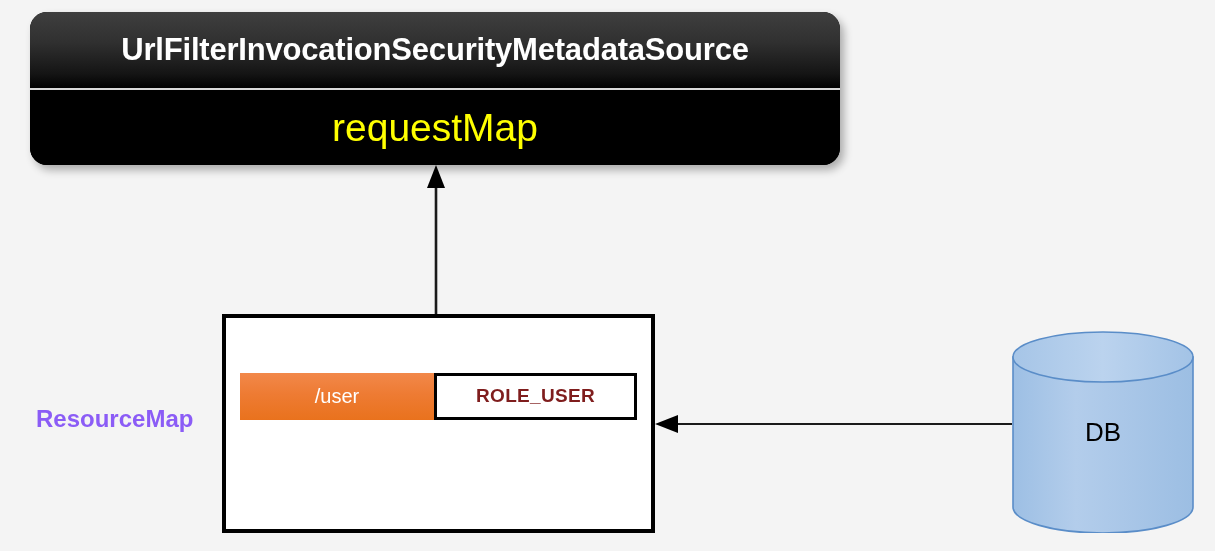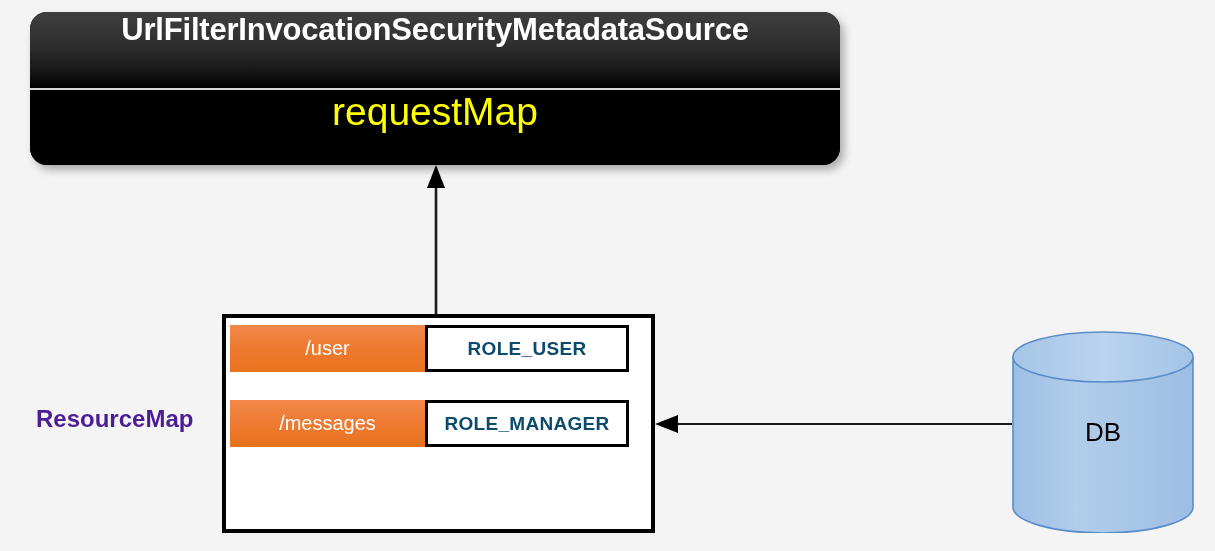--- a/index.html
+++ b/index.html
@@ -28,20 +28,21 @@
     overflow: hidden;
   }
   .class-box-header {
     position: absolute;
     left: 0;
     top: 0;
     width: 100%;
     height: 76px;
     background: linear-gradient(to bottom, #3f3f3f 0%, #303030 40%, #141414 82%, #000000 100%);
     display: flex;
+    align-items: center;
     justify-content: center;
   }
   .class-box-title {
     color: #ffffff;
     font-size: 31px;
     font-weight: bold;
     letter-spacing: -0.2px;
     white-space: nowrap;
   }
   .class-box-divider {
@@ -53,21 +54,21 @@
     background: #d8d8d8;
   }
   .class-box-body {
     position: absolute;
     left: 0;
     top: 78px;
     width: 100%;
     height: 75px;
     background: #000000;
     display: flex;
-    align-items: flex-start;
+    align-items: center;
     justify-content: center;
     text-decoration: underline;
   }
   .class-box-field {
     color: #ffff00;
     font-size: 39px;
     font-weight: normal;
     white-space: nowrap;
   }
 
@@ -81,21 +82,21 @@
     pointer-events: none;
   }
 
   
   .resourcemap-label {
     position: absolute;
     left: 36px;
     top: 405px;
     font-size: 24px;
     font-weight: bold;
-    color: #4c1d95;
+    color: #8b5cf6;
     white-space: nowrap;
   }
 
   
   .resource-box {
     position: absolute;
     left: 222px;
     top: 314px;
     width: 433px;
     height: 219px;
@@ -105,22 +106,22 @@
   }
   .resource-rows {
     position: absolute;
     left: 0;
     top: 0;
     width: 100%;
     height: 100%;
     display: flex;
     flex-direction: column;
     justify-content: center;
-    gap: 28px;
-    padding: 0 4px;
+    gap: 8px;
+    padding: 0 14px;
     box-sizing: border-box;
   }
   .resource-row {
     display: flex;
     align-items: center;
     height: 47px;
   }
   .resource-key {
     width: 195px;
     height: 47px;
@@ -135,21 +136,21 @@
   }
   .resource-val {
     width: 204px;
     height: 47px;
     box-sizing: border-box;
     background: #ffffff;
     border: 3px solid #000000;
     display: flex;
     align-items: center;
     justify-content: center;
-    color: #0c4a6e;
+    color: #7f1d1d;
     font-size: 19px;
     font-weight: bold;
     letter-spacing: 0.3px;
   }
 
   
   .db-cyl {
     position: absolute;
     left: 1012px;
     top: 331px;
@@ -197,24 +198,20 @@
   </g>
 </svg>
 
 <div class="resourcemap-label">ResourceMap</div>
 
 <div class="resource-box">
   <div class="resource-rows">
     <div class="resource-row">
       <div class="resource-key">/user</div>
       <div class="resource-val">ROLE_USER</div>
-    </div>
-    <div class="resource-row">
-      <div class="resource-key">/messages</div>
-      <div class="resource-val">ROLE_MANAGER</div>
     </div>
     <div class="resource-row">
     </div>
   </div>
 </div>
 
 <svg class="db-cyl" viewBox="0 0 182 202" preserveAspectRatio="none">
   <defs>
     <linearGradient id="dbg" x1="0" y1="0" x2="1" y2="0">
       <stop offset="0%" stop-color="#9dbfe4"></stop>

